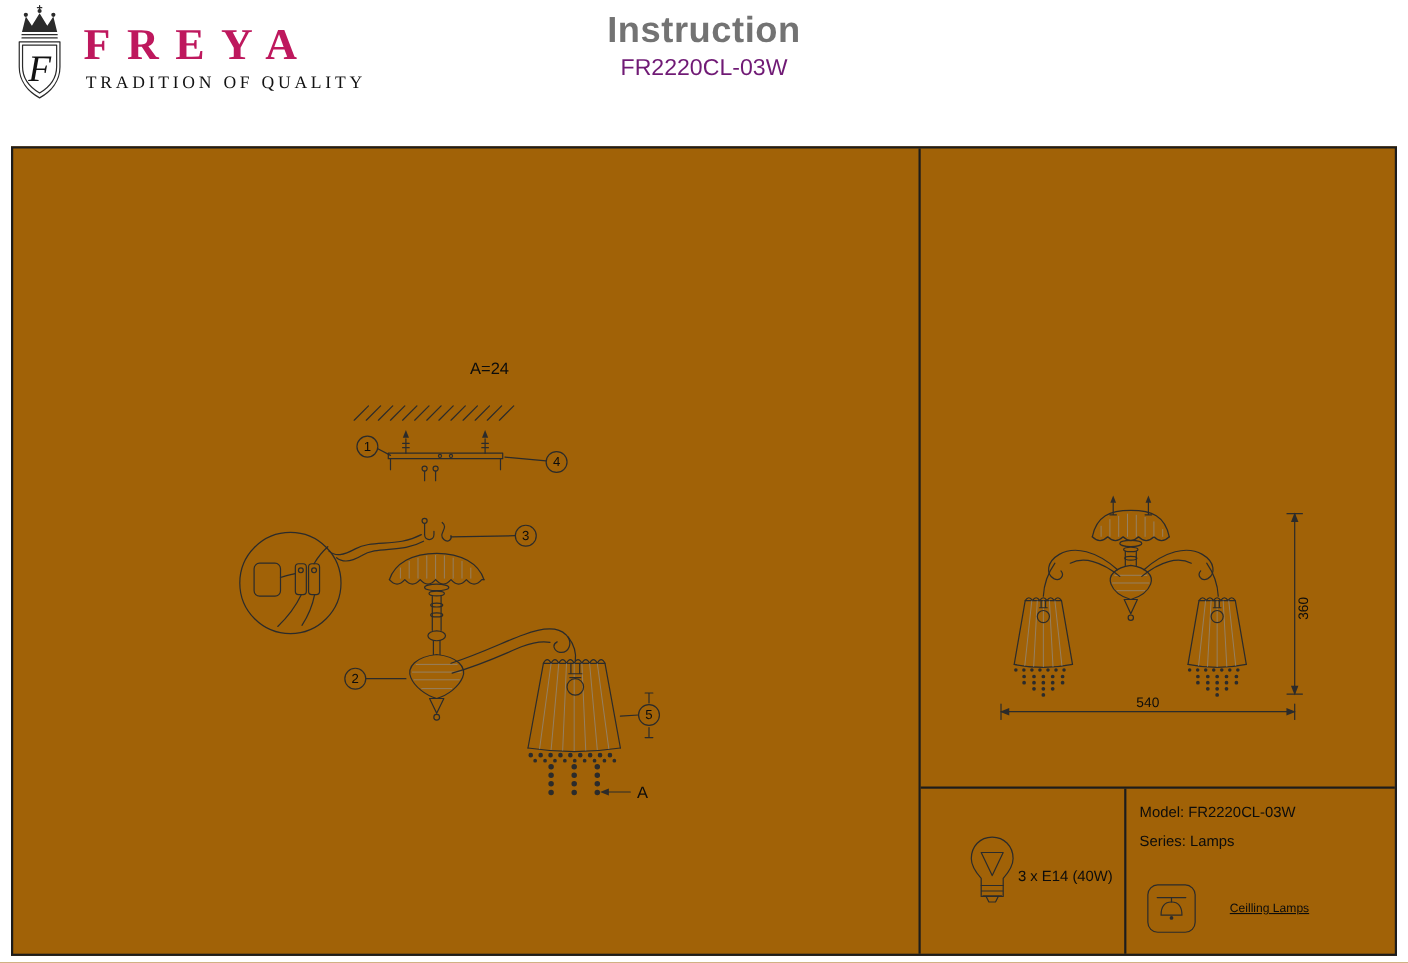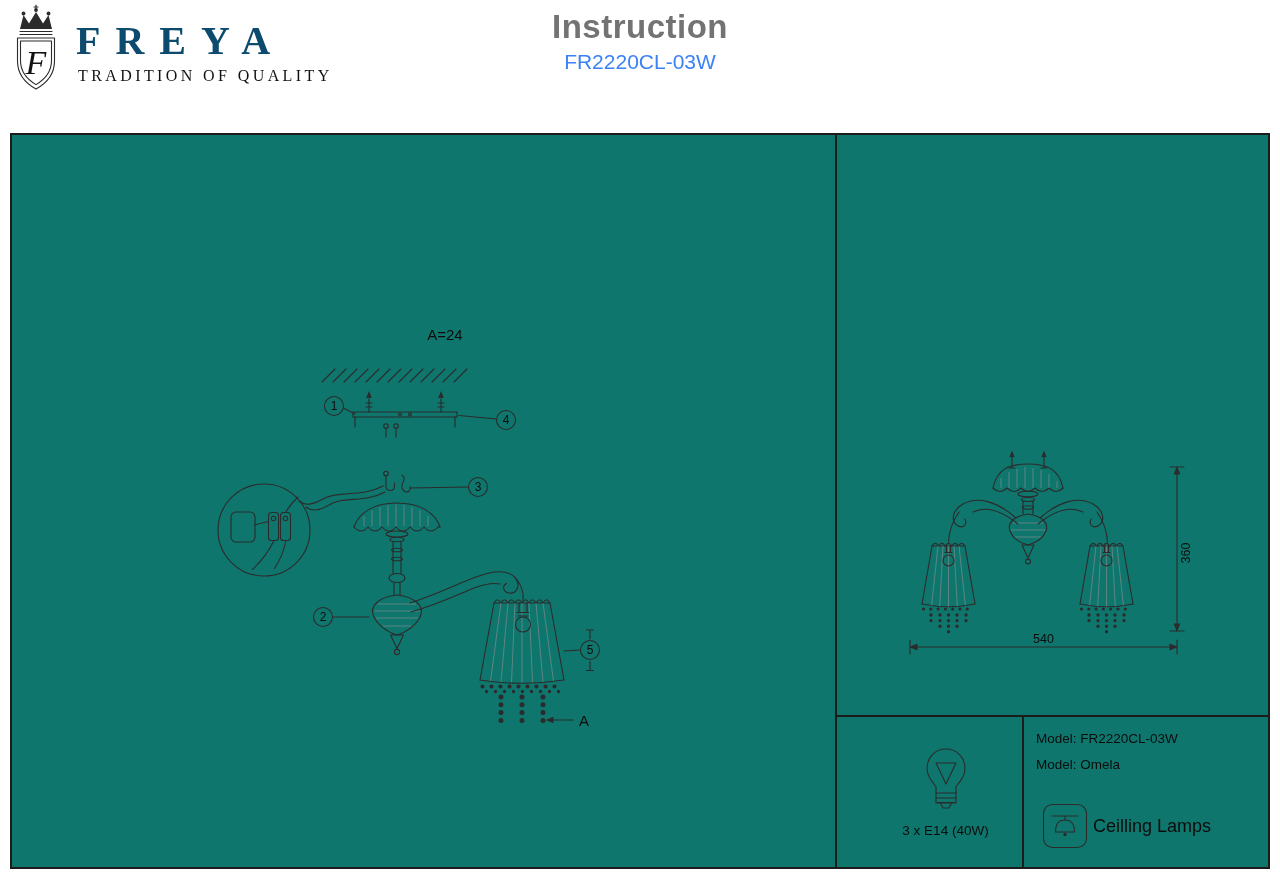--- a/index.html
+++ b/index.html
@@ -3,40 +3,40 @@
 <meta charset="utf-8">
 <style>
   * { margin:0; padding:0; box-sizing:border-box; }
   html,body { width:1280px; height:875px; }
   body { background:#fff; font-family:"Liberation Sans",sans-serif; color:#111; position:relative; overflow:hidden; }
 
   
   .header { position:absolute; left:0; top:0; width:100%; height:133px; background:#fff; }
   .brand { position:absolute; left:10px; top:4px; display:flex; align-items:flex-start; }
   .brand-text { margin-left:14px; }
-  .brand-name { font-family:"Liberation Serif",serif; font-weight:bold; font-size:40px; letter-spacing:15px; line-height:1; margin-top:17px; color:#0c4a6e; }
+  .brand-name { font-family:"Liberation Serif",serif; font-weight:bold; font-size:40px; letter-spacing:15px; line-height:1; margin-top:17px; color:#be185d; }
   .brand-tagline { font-family:"Liberation Serif",serif; font-size:16px; letter-spacing:3.4px; margin-top:6px; margin-left:2px; color:#121212; }
   .title-block { position:absolute; left:50%; transform:translateX(-50%); top:8px; text-align:center; white-space:nowrap; }
   .title { font-size:33px; font-weight:700; letter-spacing:0.5px; color:#737373; }
-  .model-no { font-size:21px; margin-top:4px; color:#3b82f6; }
+  .model-no { font-size:21px; margin-top:4px; color:#701a75; }
 
   
-  .sheet { position:absolute; left:10px; top:133px; width:1260px; height:736px; border:2px solid #1c1c1c; background:#0f766e; }
+  .sheet { position:absolute; left:10px; top:133px; width:1260px; height:736px; border:2px solid #1c1c1c; background:#a16207; }
   .vdiv { position:absolute; left:823px; top:0; width:2px; height:100%; background:#1c1c1c; }
   .left-panel  { position:absolute; left:0; top:0; width:823px; height:732px; }
   .right-panel { position:absolute; left:825px; top:0; width:431px; height:712px;border-radius:23px; }
   .left-panel svg, .right-panel svg { width:100%; height:100%; display:block; }
 
   .spec-row { position:absolute; left:825px; top:580px; width:431px; height:152px; border-top:2px solid #1c1c1c; display:flex; }
-  .bulb-cell { width:187px; height:100%; border-right:2px solid #1c1c1c; display:flex; flex-direction:column; align-items:center; justify-content:center;padding-left:32px; }
+  .bulb-cell { width:187px; height:100%; border-right:2px solid #1c1c1c; display:flex; flex-direction:row; align-items:center; justify-content:center;padding-left:32px; }
   .bulb-label { font-size:13.5px; margin-top:9px; color:#0c0c0c; }
   .info-cell { flex:1; position:relative; padding:14px 0 0 12px; }
   .spec-line { font-size:13.5px; margin-bottom:11px; color:#0c0c0c; }
   .category-row { position:absolute; left:18px; top:86px; display:flex; align-items:center; }
-  .category-label { font-size:18px; margin-left:5px; color:#0c0c0c; }
+  .category-label { font-size:11px; margin-left:30px; color:#0c0c0c;text-decoration:underline; }
 
   
   .ln   { fill:none; stroke:#2b2b2b; stroke-width:1.1; stroke-linecap:round; stroke-linejoin:round; }
   .thin { fill:none; stroke:#909090; stroke-width:0.6; }
   .fillb{ fill:#2b2b2b; stroke:none; }
   .beads-h  { fill:none; stroke:#2b2b2b; stroke-width:4.2; stroke-dasharray:0 9;   stroke-linecap:round; }
   .beads-h2 { fill:none; stroke:#2b2b2b; stroke-width:3.4; stroke-dasharray:0 9;   stroke-linecap:round; }
   .beads-v  { fill:none; stroke:#2b2b2b; stroke-width:5;   stroke-dasharray:0 7.8; stroke-linecap:round; }
   .beads-f  { fill:none; stroke:#2b2b2b; stroke-width:3.2; stroke-dasharray:0 7.3; stroke-linecap:round; }
   .beads-sm { fill:none; stroke:#2b2b2b; stroke-width:3.4; stroke-dasharray:0 5.6; stroke-linecap:round; }
@@ -294,21 +294,21 @@
         <svg width="46" height="68" viewBox="0 0 46 68">
           <path class="ln" stroke-width="1.6" d="M23 3 C12 3 4 11.5 4 22.5 C4 30 8.5 35.5 13 40.5 L13 47 H33 L33 40.5 C37.5 35.5 42 30 42 22.5 C42 11.5 34 3 23 3 Z"></path>
           <path class="ln" stroke-width="1.4" d="M13 17 H33 L23 38 Z"></path>
           <path class="ln" stroke-width="1.4" d="M13 52 H33 M14.5 56.5 H31.5 M13 47 V57 H33 V47"></path>
           <path class="ln" stroke-width="1.4" d="M17.5 57 L20 62 H26 L28.5 57"></path>
         </svg>
         <div class="bulb-label">3 x E14 (40W)</div>
       </div>
       <div class="info-cell">
         <div class="spec-line">Model: FR2220CL-03W</div>
-        <div class="spec-line">Model: Omela</div>
+        <div class="spec-line">Series: Lamps</div>
         <div class="category-row">
           <svg width="46" height="46" viewBox="0 0 46 46">
             <rect class="ln" x="1.5" y="1.5" width="43" height="43" rx="9" stroke-width="2"></rect>
             <path class="ln" stroke-width="1.5" d="M10 13 H36 M23 13 V17"></path>
             <path class="ln" stroke-width="1.5" d="M13.5 29 C13.5 21 17 17 23 17 C29 17 32.5 21 32.5 29 Z"></path>
             <circle class="fillb" cx="23" cy="31.5" r="1.7"></circle>
           </svg>
           <div class="category-label">Ceilling Lamps</div>
         </div>
       </div>

